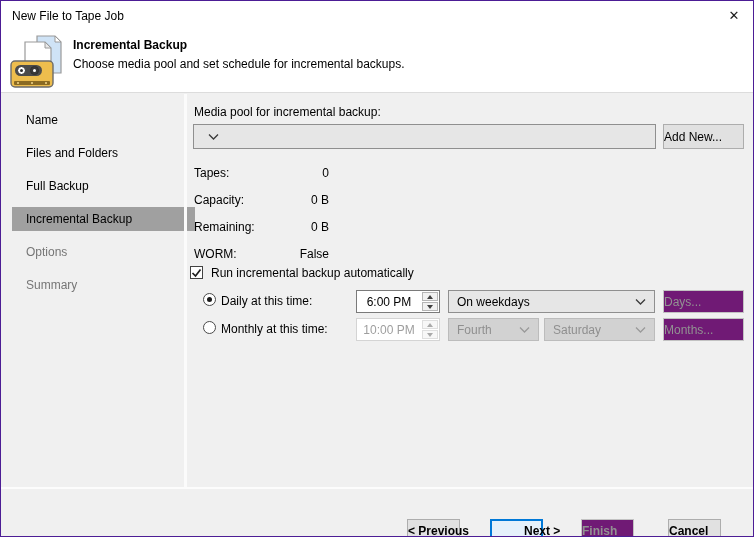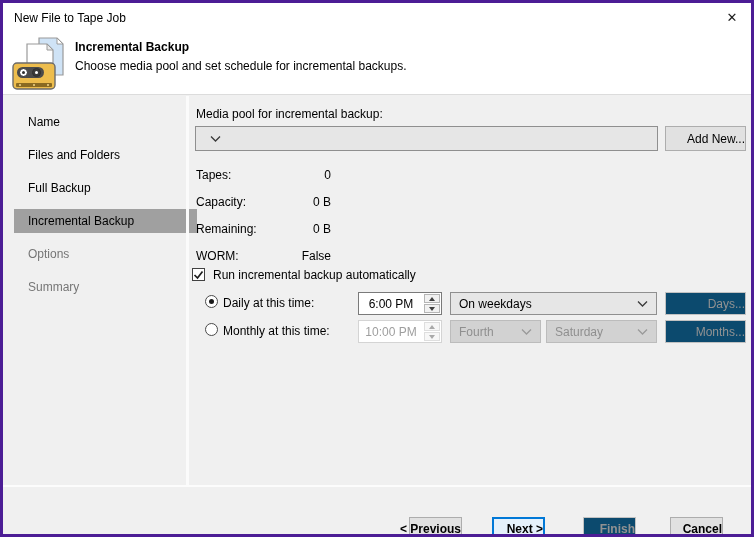--- a/index.html
+++ b/index.html
@@ -1,19 +1,19 @@
 <!DOCTYPE html>
 <html><head>
 <meta charset="utf-8">
 <style>
   html,body { margin:0; padding:0; background:#d7d7d7; }
   * { box-sizing:border-box; }
   .dialog {
     position:relative; width:754px; height:537px;
-    border:3px solid #4c1d95; background:#f0f0f0;
+    border:1px solid #4c1d95; background:#f0f0f0;
     font-family:"Liberation Sans", sans-serif; font-size:12px; color:#000;
     overflow:hidden;
   }
   
   .titlebar { position:absolute; top:0; left:0; right:0; height:30px; background:#fff; }
   .title-text { position:absolute; left:11px; top:8px; white-space:nowrap; }
   .close-btn { position:absolute; right:8px; top:5px; width:22px; height:19px;
     display:flex; align-items:center; justify-content:center; font-size:13px; color:#1a1a1a; cursor:default; }
   .header { position:absolute; top:30px; left:0; right:0; height:62px; background:#fff;
     border-bottom:1px solid #dcdcdc; }
@@ -31,24 +31,24 @@
   .lbl { position:absolute; white-space:nowrap; }
   
   .combo { position:absolute; height:23px; background:#e6e6e6; border:1px solid #8f8f8f;
     display:flex; align-items:center; justify-content:space-between; padding:0 8px; color:#000; }
   .combo .ctext { white-space:nowrap; overflow:hidden; }
   .combo svg { flex:none; margin-left:6px; }
   .combo.disabled { background:#d2d2d2; border-color:#bcbcbc; color:#8f8f8f; }
   .combo.tall { height:25px; }
   
   .btn { position:absolute; height:23px; background:#e1e1e1; border:1px solid #adadad;
-    display:flex; align-items:center; justify-content:flex-end; white-space:nowrap; }
+    display:flex; align-items:center; justify-content:flex-start; white-space:nowrap; }
   .btn.tall { height:25px; }
   .btn.default { background:#e5f1fb; border:2px solid #0078d7;padding-left:32px; }
-  .btn.disabled { background:#0c4a6e; border-color:#c2c2c2; color:#929292; }
+  .btn.disabled { background:#701a75; border-color:#c2c2c2; color:#929292; }
   
   .stat-label { position:absolute; left:7px; white-space:nowrap; }
   .stat-value { position:absolute; left:60px; width:82px; text-align:right; white-space:nowrap; }
   
   .checkbox { position:absolute; width:13px; height:13px; background:#fff; border:1px solid #424242;
     display:flex; align-items:center; justify-content:center; }
   .radio { position:absolute; width:13px; height:13px; border:1px solid #4a4a4a; border-radius:50%;
     background:#fff; }
   .radio.selected::after { content:""; position:absolute; left:3px; top:3px; width:5px; height:5px;
     border-radius:50%; background:#1a1a1a; }

